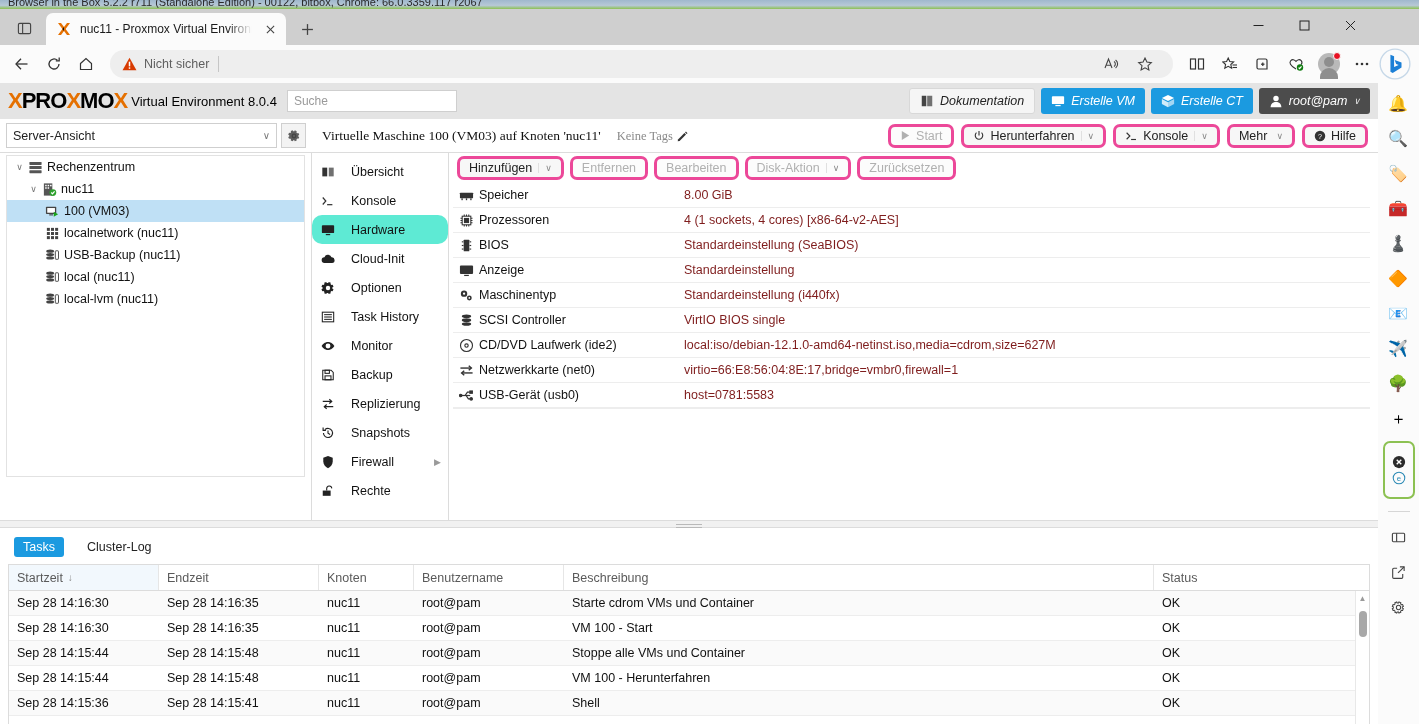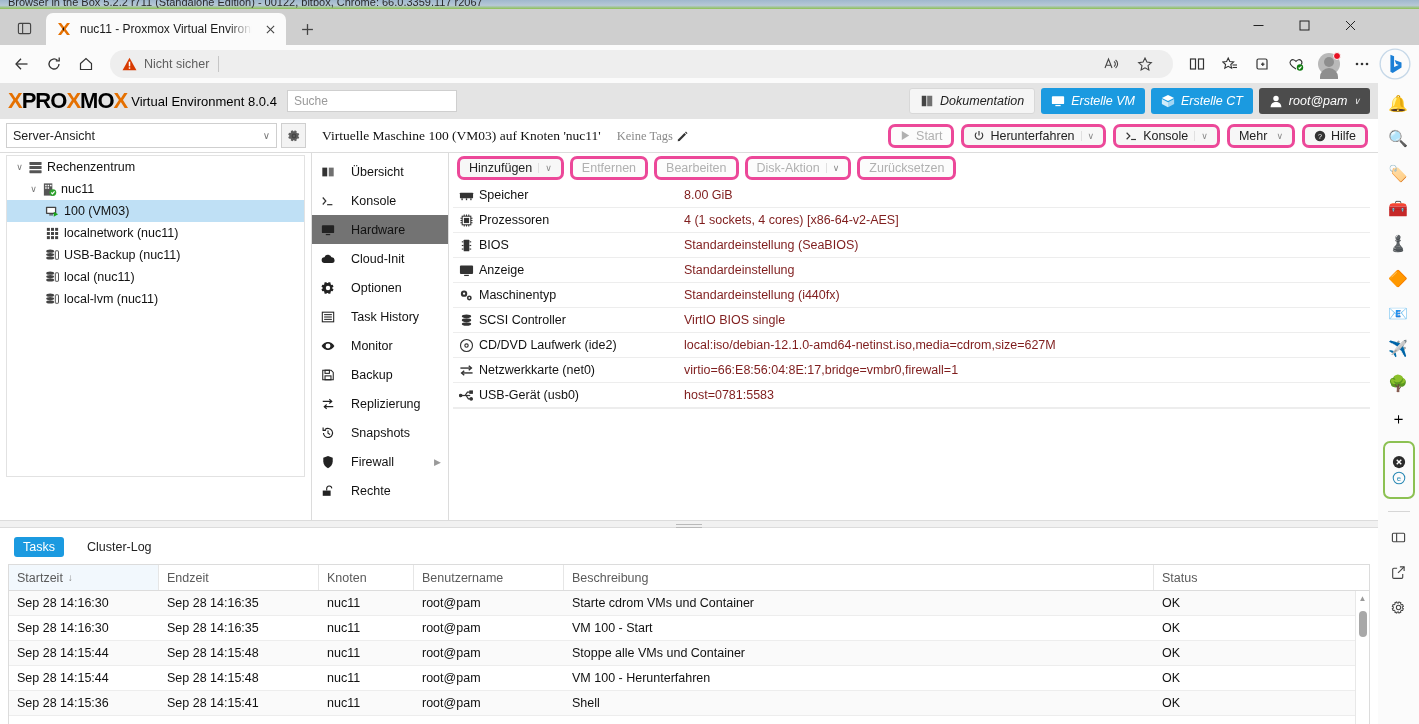--- a/index.html
+++ b/index.html
@@ -112,21 +112,21 @@
   #tree { margin-top: 7px; border: 1px solid #e2e2e2; border-top: none; height: 322px; background: #fff; }
   .tnode { height: 22px; display: flex; align-items: center; font-size: 12.5px; color: #111; white-space: nowrap; }
   .tnode.sel { background: #bfe0f5; }
   .tcaret { width: 13px; text-align: center; color: #777; font-size: 9px; flex: 0 0 13px; }
   .tico { width: 18px; height: 16px; flex: 0 0 18px; display: flex; align-items: center; justify-content: center; margin-right: 3px; }
   .tico svg { width: 15px; height: 15px; }
 
   #content { flex: 1; display: flex; }
   #navmenu { width: 137px; border-right: 1px solid #dcdcdc; background: #fff; padding-top: 4px; }
   .nav-item { height: 29px; display: flex; align-items: center; padding: 0 8px; gap: 16px; font-size: 12.5px; color: #111; position: relative; }
-  .nav-item.active { background: #737373; }
+  .nav-item.active { background: #5eead4; border-radius: 10px; }
   .nav-ico { width: 15px; height: 15px; flex: 0 0 15px; display: flex; align-items: center; justify-content: center; }
   .nav-ico svg { width: 14px; height: 14px; }
   .nav-arrow { position: absolute; right: 7px; color: #9a9a9a; font-size: 9px; }
 
   #hw { flex: 1; display: flex; flex-direction: column; }
   #hw-toolbar { height: 30px; display: flex; align-items: center; gap: 6px; padding: 3px 8px; }
   .gbtn { height: 24px; border: 3px solid #ec4899; background: #f7f7f7; border-radius: 7px; display: flex; align-items: center; gap: 5px; padding: 0 9px; font-size: 12.5px; color: #222; }
   .gbtn.dis { color: #b0b0b0; background: #fcfcfc; }
   .gbtn .cv { font-size: 9px; color: #888; border-left: 1px solid #e0e0e0; padding-left: 6px; margin-left: 1px; }
   #hw-table { flex: 1; padding: 0 8px 0 4px; }

